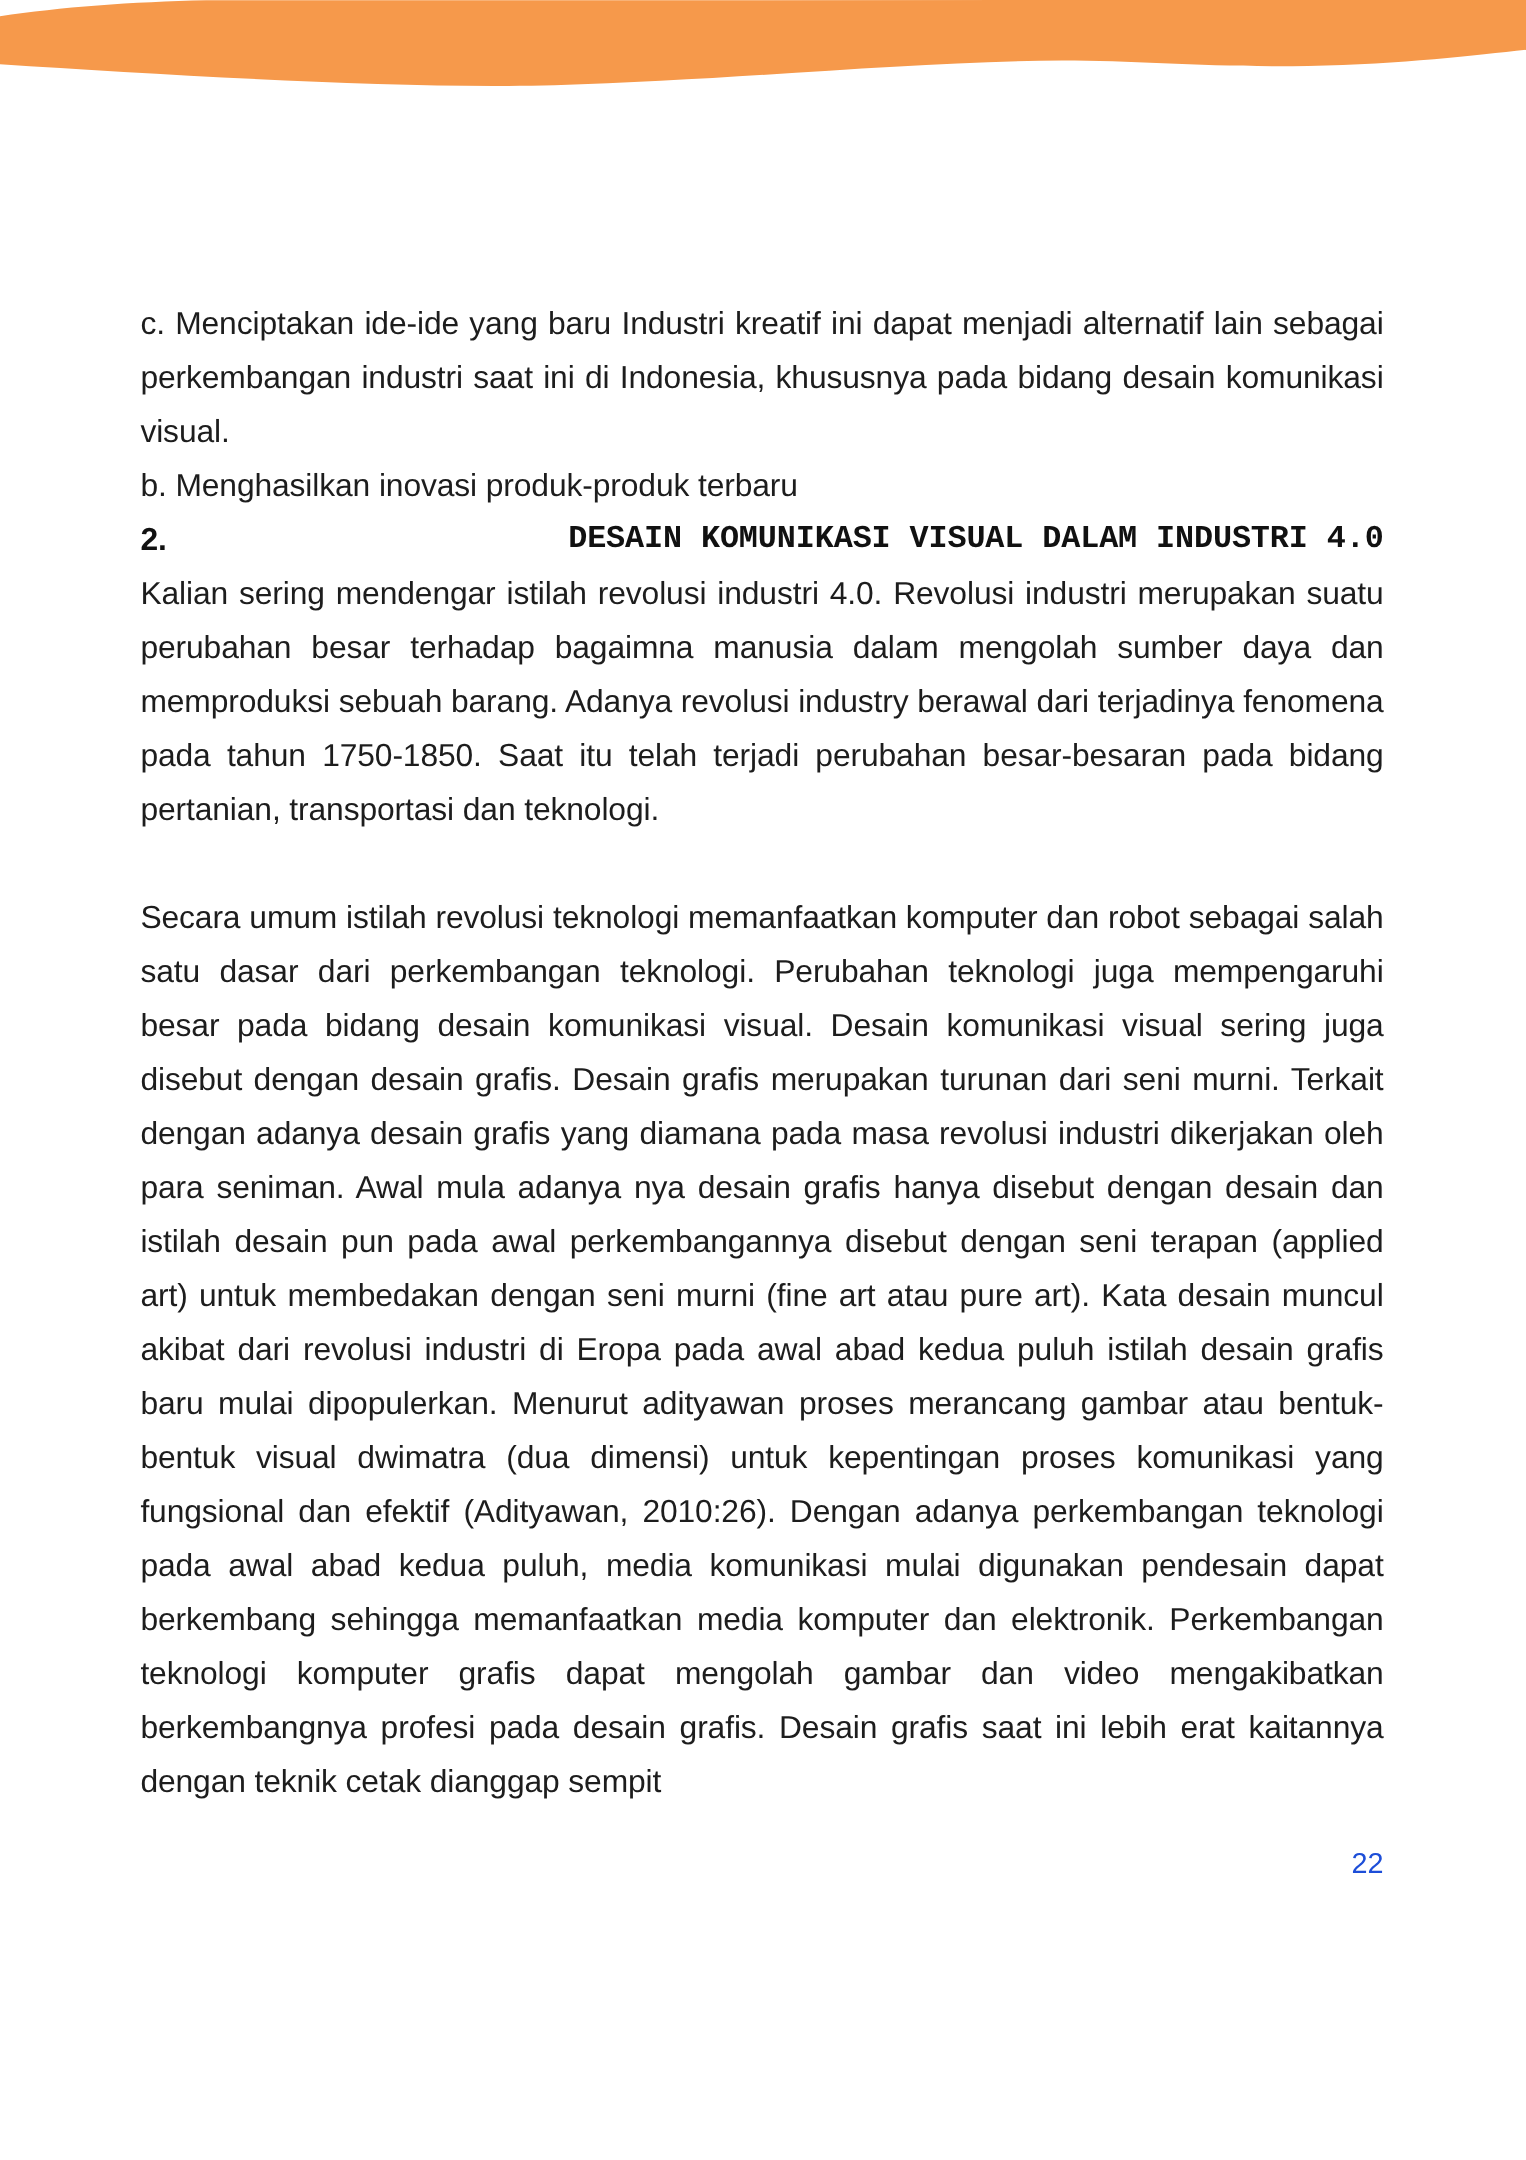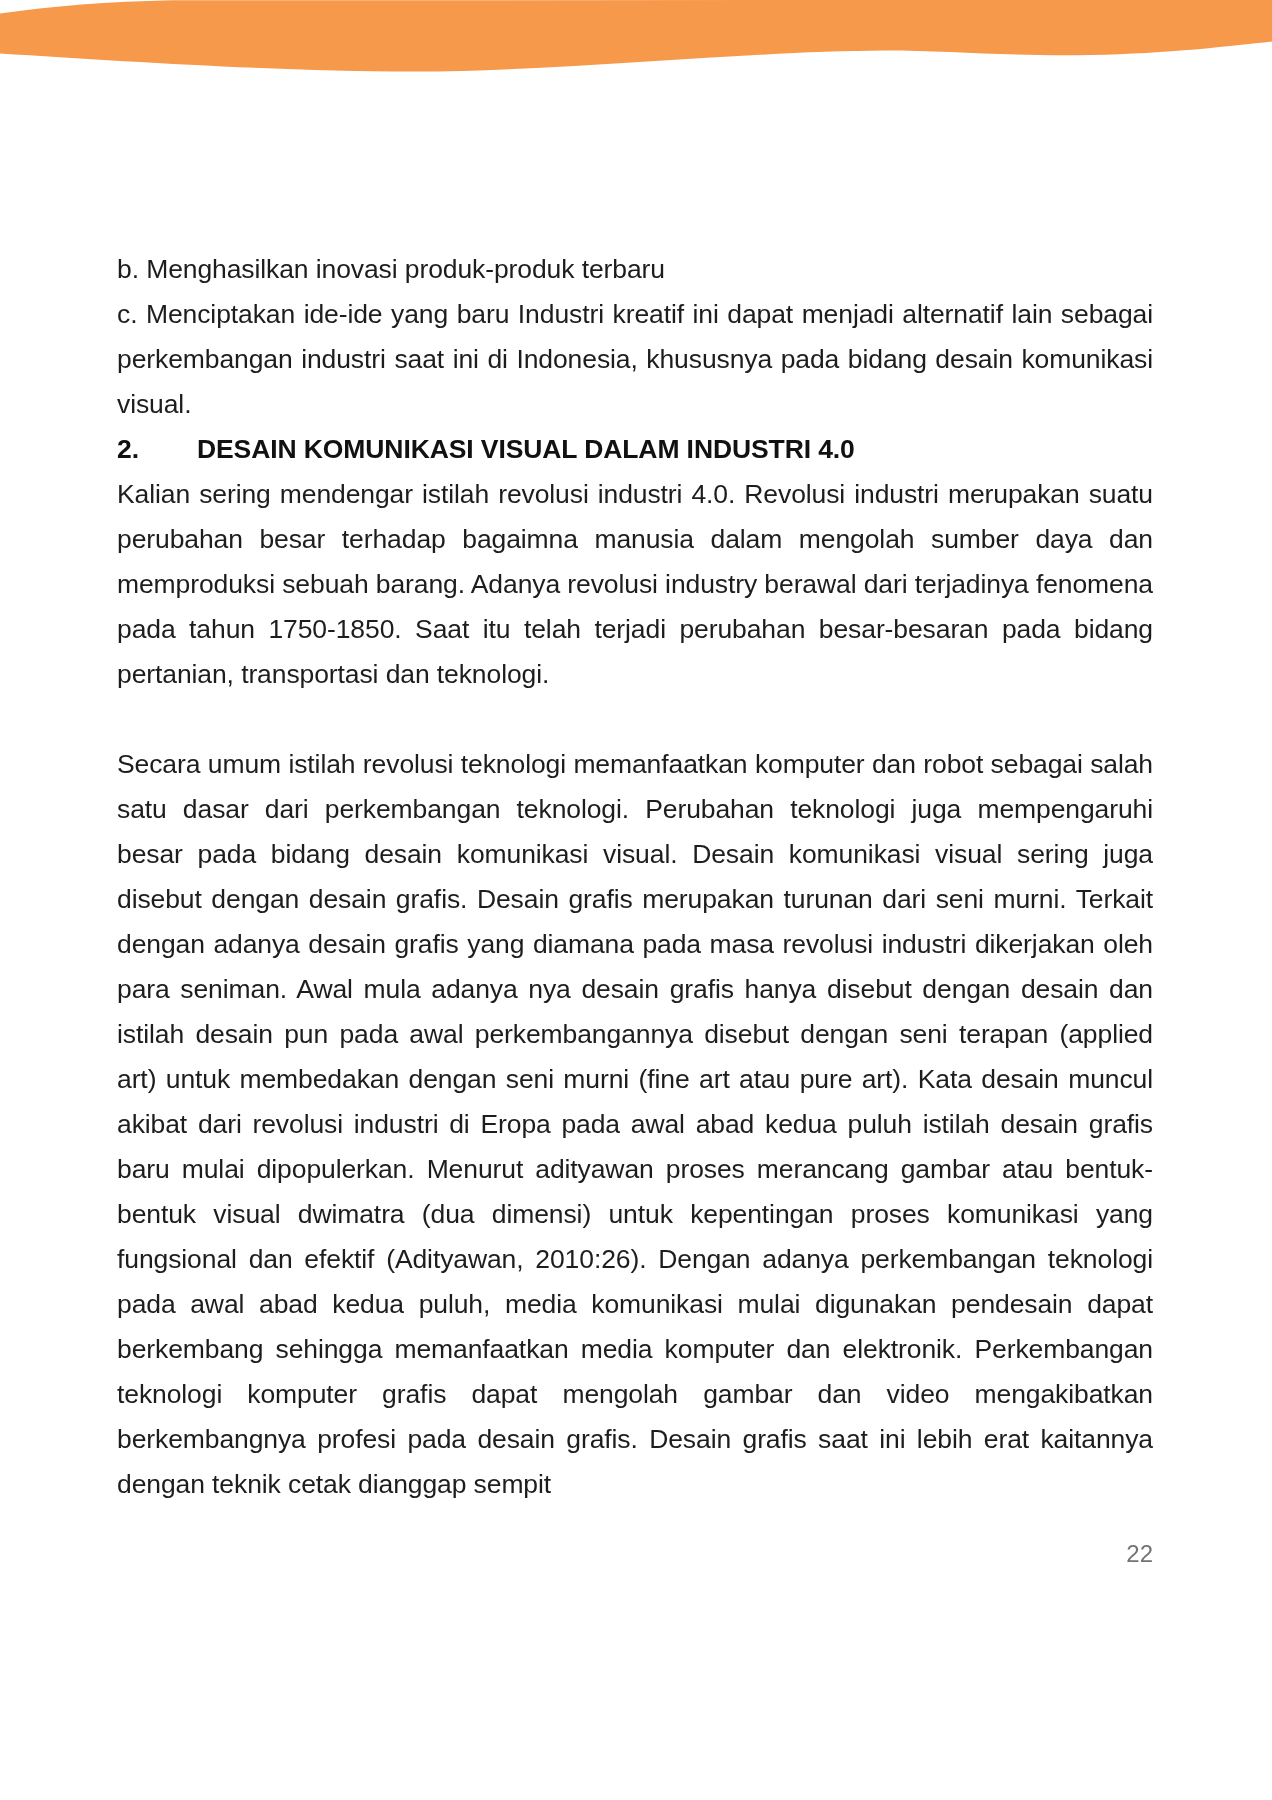--- a/index.html
+++ b/index.html
@@ -41,30 +41,31 @@
   .section-heading {
     display: flex;
     font-weight: bold;
     color: #111111;
   }
   .section-heading .h-num {
     flex: 0 0 80px;
   }
   .section-heading .h-title {
     flex: 1 1 auto;
-    text-align: left;
+    text-align: right;
+    font-family: Liberation Mono, monospace;
   }
   .para-2 { margin-top: 45px !important; }
   .page-number {
     position: absolute;
     top: 1537px;
     right: 119px;
     font-size: 24px;
     line-height: 34px;
-    color: #737373;
+    color: #1d4ed8;
     text-align: right;
   }
 </style>
 </head>
 <body>
 
 <div class="page">
 
   <svg class="wave-header" viewBox="0 0 1272 80" preserveAspectRatio="none" aria-hidden="true">
     <path d="M 0 13.5
@@ -74,23 +75,23 @@
              C 1230 46, 1170 53.5, 1090 55
              C 1010 56.5, 950 50.5, 885 50.5
              C 762 51, 615 66.5, 462 71
              C 330 74.5, 142 62.5, 0 53.5
              Z" fill="#F6994B"></path>
   </svg>
 
   <div class="text-block">
 
 
+    <p class="list-line">c. Menciptakan ide-ide yang baru Industri kreatif ini dapat menjadi alternatif lain sebagai perkembangan industri saat ini di Indonesia, khususnya pada bidang desain komunikasi visual.</p>
+
     <p class="list-line">b. Menghasilkan inovasi produk-produk terbaru</p>
-
-    <p class="list-line">c. Menciptakan ide-ide yang baru Industri kreatif ini dapat menjadi alternatif lain sebagai perkembangan industri saat ini di Indonesia, khususnya pada bidang desain komunikasi visual.</p>
 
     <div class="section-heading">
       <span class="h-num">2.</span>
       <span class="h-title">DESAIN KOMUNIKASI VISUAL DALAM INDUSTRI 4.0</span>
     </div>
 
     <p class="para-1">Kalian sering mendengar istilah revolusi industri 4.0. Revolusi industri merupakan suatu perubahan besar terhadap bagaimna manusia dalam mengolah sumber daya dan memproduksi sebuah barang. Adanya revolusi industry berawal dari terjadinya fenomena pada tahun 1750-1850.  Saat itu telah terjadi perubahan besar-besaran pada bidang pertanian, transportasi dan teknologi.</p>
 
     <p class="para-2">Secara umum istilah revolusi teknologi memanfaatkan komputer dan robot sebagai salah satu dasar dari perkembangan teknologi. Perubahan teknologi juga mempengaruhi besar pada bidang desain komunikasi visual. Desain komunikasi visual sering juga disebut dengan desain grafis. Desain grafis merupakan turunan dari seni murni. Terkait dengan adanya desain grafis yang diamana pada masa revolusi industri dikerjakan oleh para seniman. Awal mula adanya nya desain grafis hanya disebut dengan desain dan istilah desain pun pada awal perkembangannya disebut dengan seni terapan (applied art) untuk membedakan dengan seni murni (fine art atau pure art). Kata desain muncul akibat dari revolusi industri di Eropa pada awal abad kedua puluh istilah desain grafis baru mulai dipopulerkan. Menurut adityawan proses merancang gambar atau bentuk-bentuk visual dwimatra (dua dimensi) untuk kepentingan proses komunikasi yang fungsional dan efektif (Adityawan, 2010:26). Dengan adanya perkembangan teknologi pada awal abad kedua puluh, media komunikasi mulai digunakan pendesain dapat berkembang sehingga memanfaatkan media komputer dan elektronik. Perkembangan teknologi komputer grafis dapat mengolah gambar dan video mengakibatkan berkembangnya profesi pada desain grafis. Desain grafis saat ini lebih erat kaitannya dengan teknik cetak dianggap sempit</p>
 

